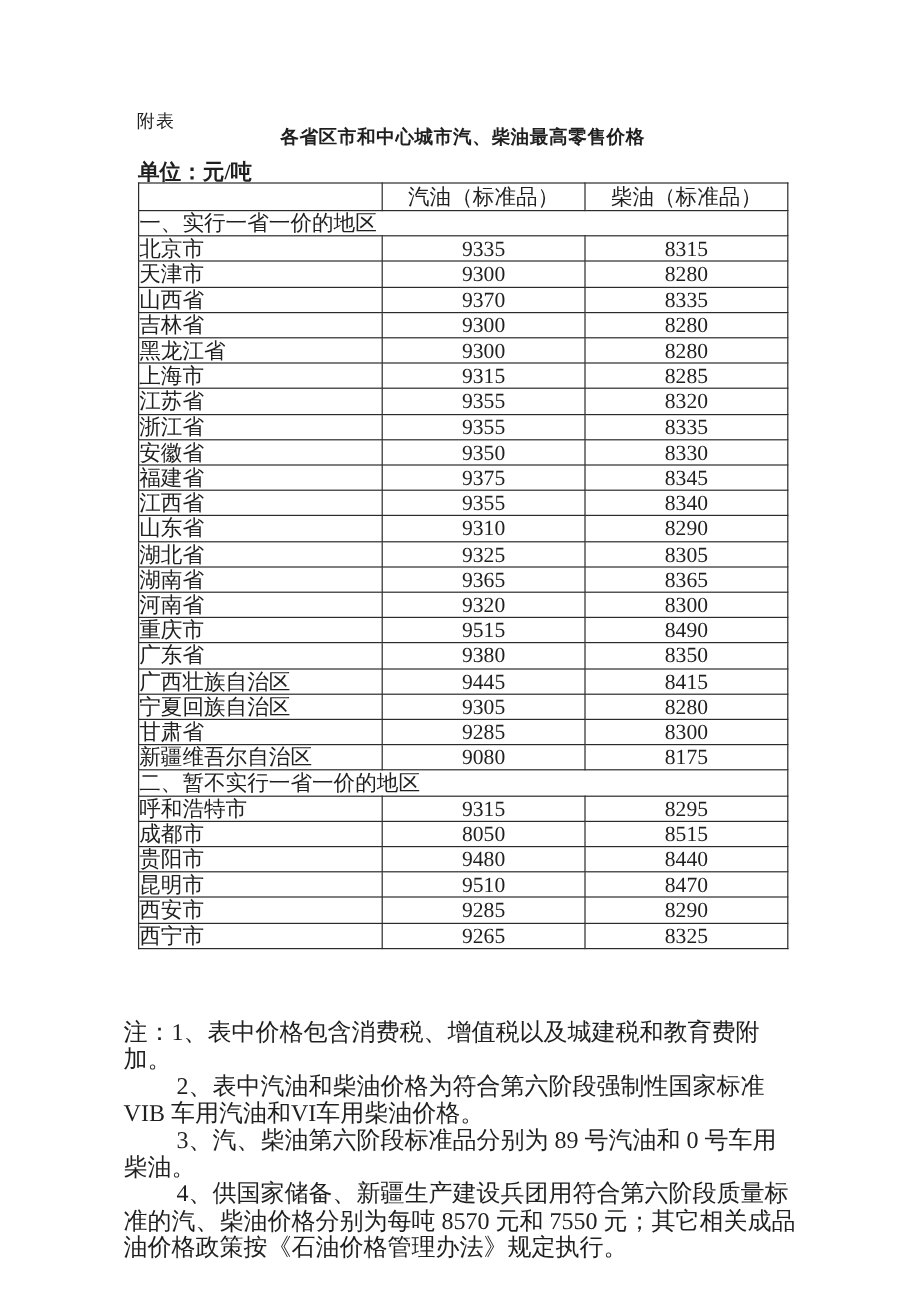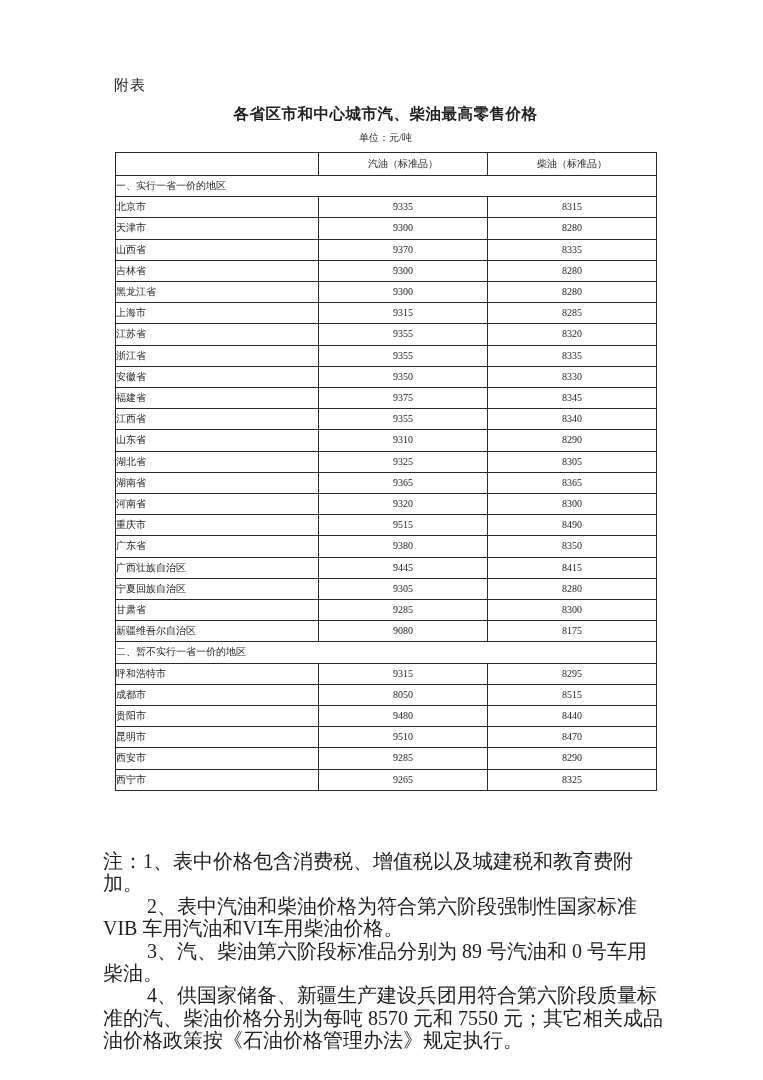--- a/index.html
+++ b/index.html
@@ -8,50 +8,51 @@
     width: 763px;
     height: 1080px;
     background: #ffffff;
     font-family: "Liberation Serif", "DejaVu Serif", serif;
     color: #1f1f1f;
     overflow: hidden;
   }
   .attachment-label {
     position: absolute;
     left: 114px;
-    top: 76px;
+    top: 92px;
     font-size: 15px;
     letter-spacing: 1px;
   }
   .doc-title {
     position: absolute;
     left: 115px;
     top: 104px;
     width: 541px;
     text-align: center;
     font-size: 15.5px;
     font-weight: bold;
     letter-spacing: 0.5px;
   }
   .unit-label {
     position: absolute;
     left: 115px;
     top: 131px;
     width: 541px;
-    text-align: center;
-    font-size: 10px;
+    text-align: left;
+    font-size: 18px;
+    font-weight: bold;
   }
   table.price-table {
     position: absolute;
     left: 115px;
     top: 152px;
     width: 541px;
     border-collapse: collapse;
     table-layout: fixed;
-    font-size: 10px;
+    font-size: 18px;
     padding-left: 44px;
   }
   table.price-table td {
     border: 1px solid #2b2b2b;
     padding: 0;
     height: 20.2px;
     line-height: 20.2px;
     overflow: hidden;
     white-space: nowrap;
   }

